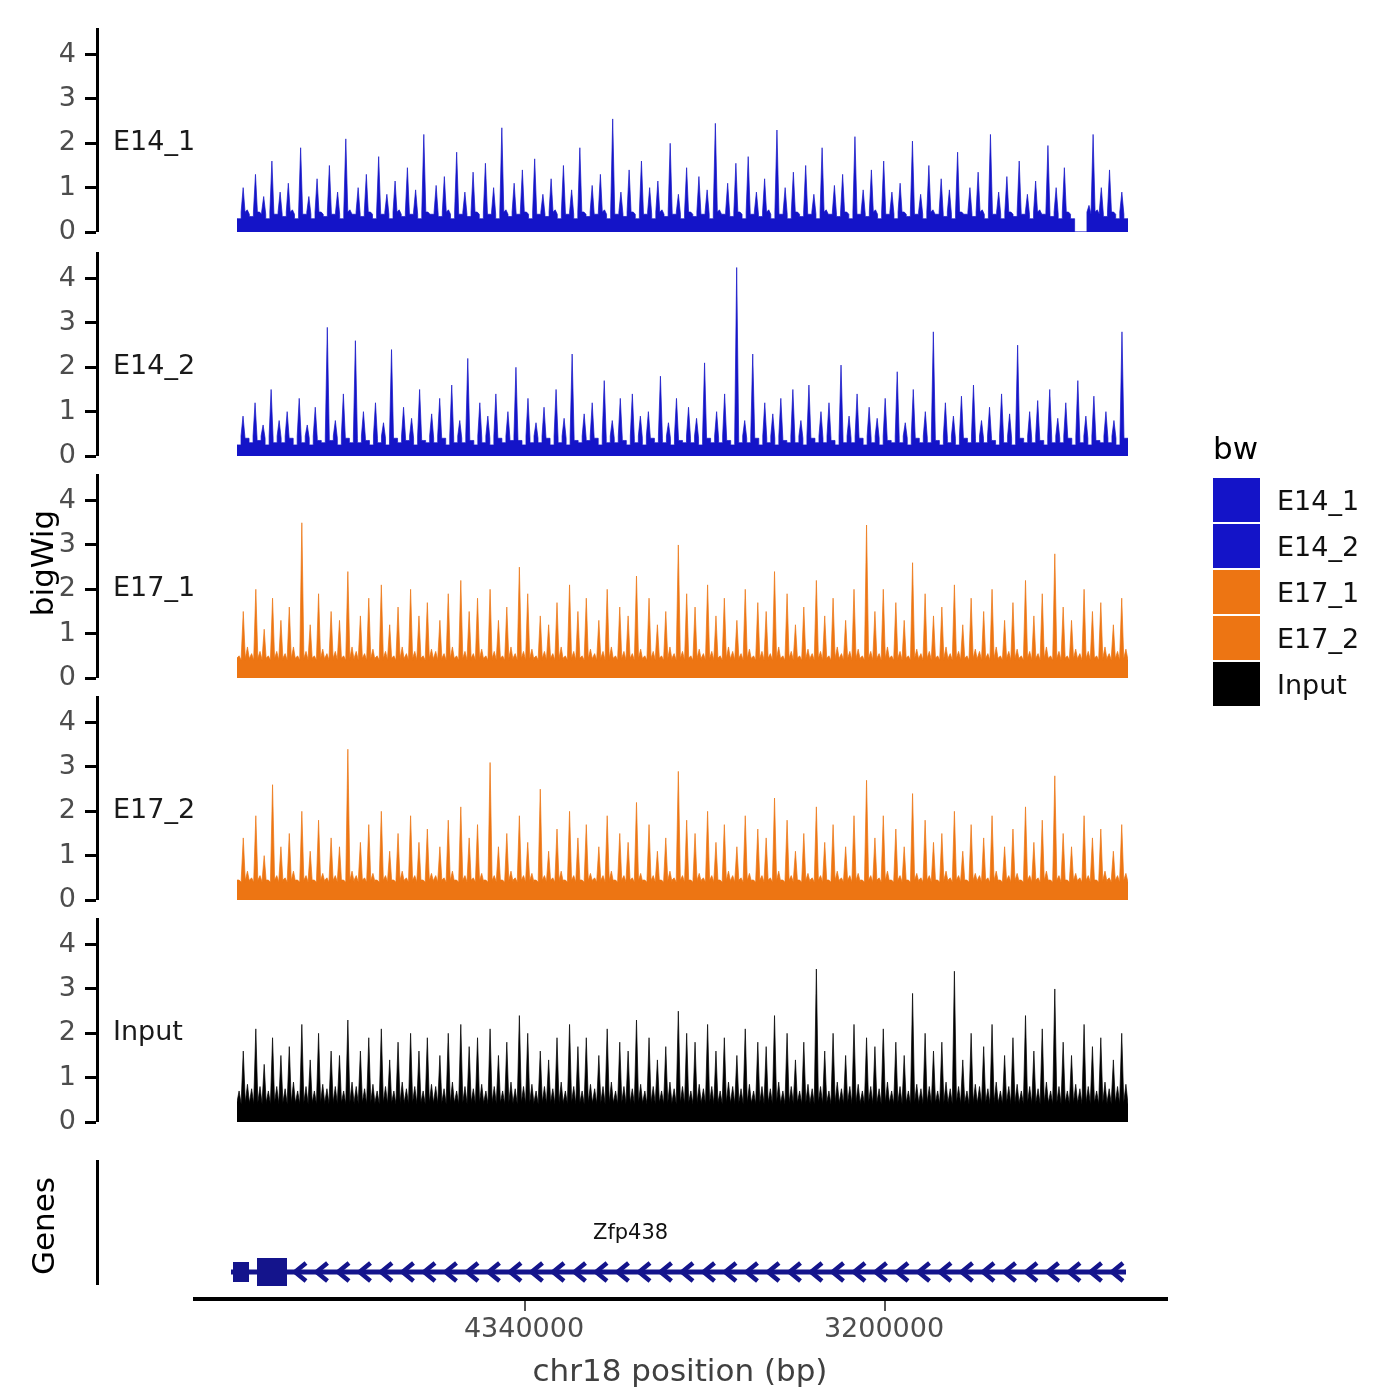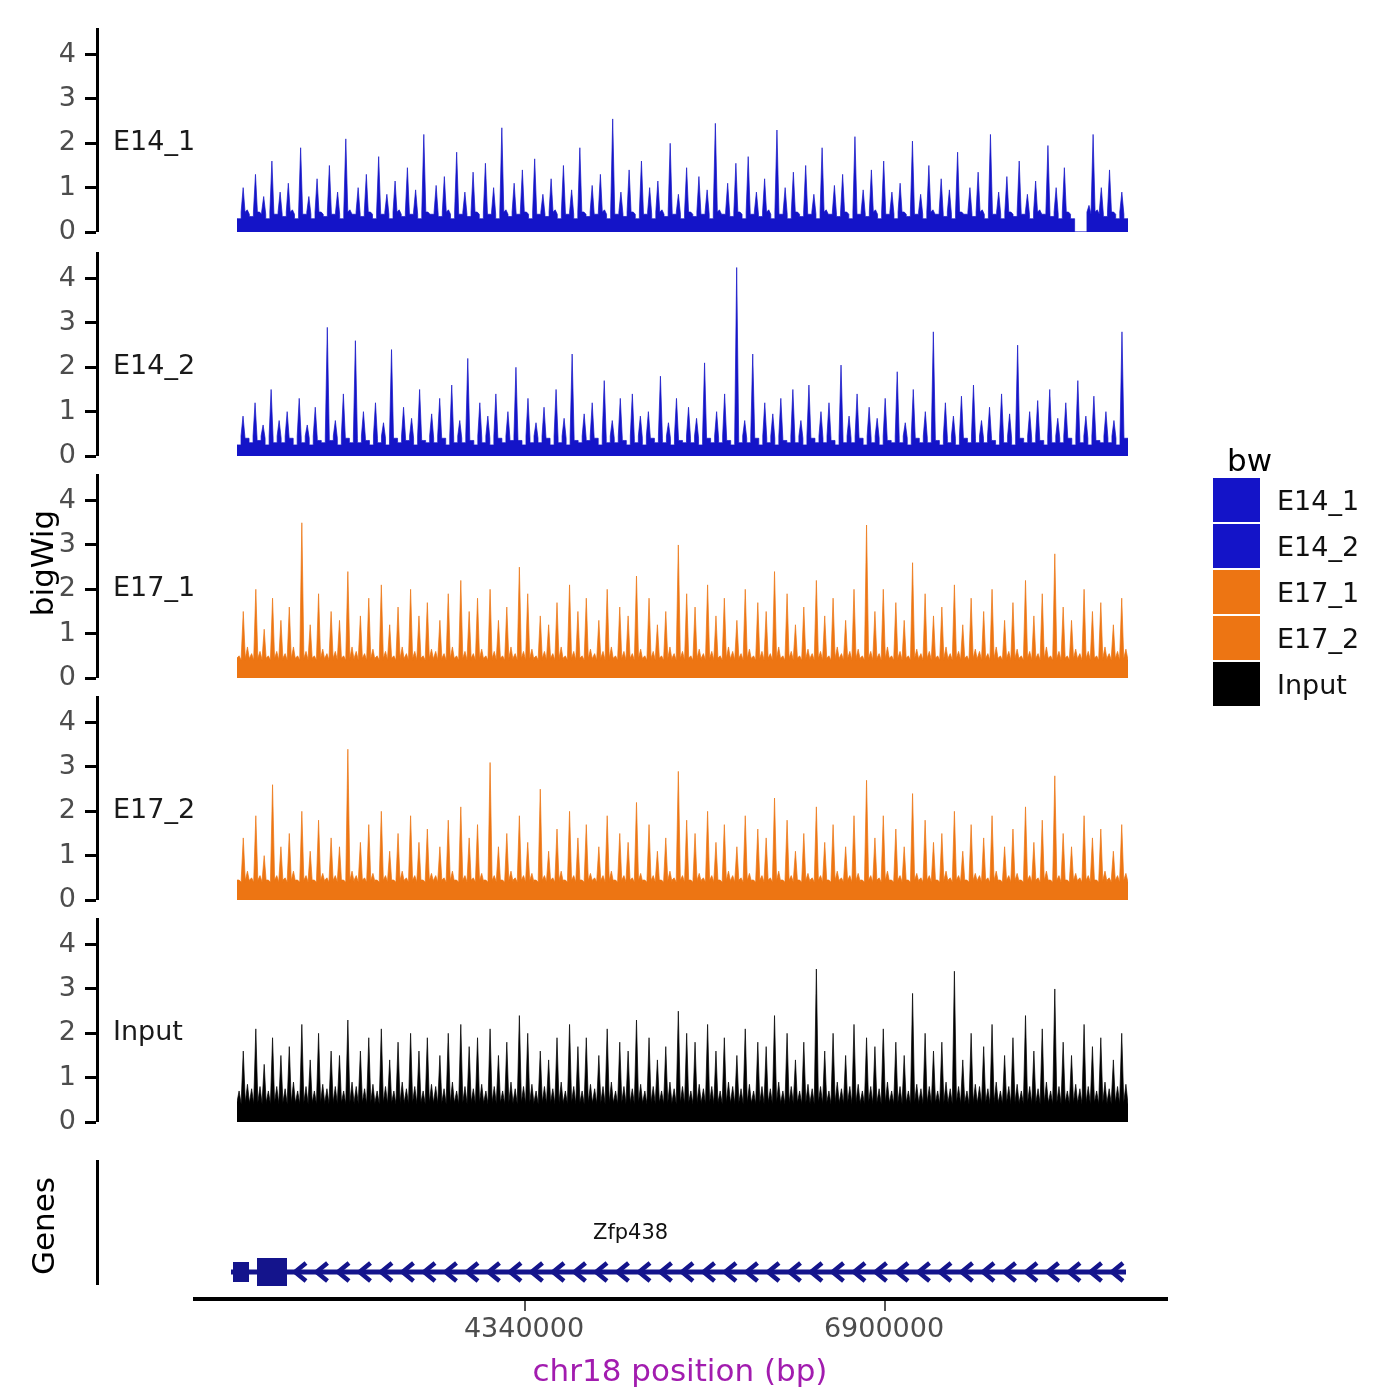--- a/index.html
+++ b/index.html
@@ -35,21 +35,21 @@
   .signal svg{display:block;}
 
   
   .genes-spine{position:absolute;width:3px;background:#000;}
   .gene-name{position:absolute;font-size:21px;color:#111;white-space:nowrap;}
 
   
   .xaxis-line{position:absolute;height:4px;background:#000;}
   .xtick{position:absolute;width:2px;height:10px;background:#555;}
   .xticklab{position:absolute;font-size:27px;color:#4d4d4d;text-align:center;white-space:nowrap;}
-  .xaxis-title{position:absolute;font-size:31px;color:#a21caf;text-align:center;white-space:nowrap;}
+  .xaxis-title{position:absolute;font-size:31px;color:#404040;text-align:center;white-space:nowrap;}
 
   
   .legend{position:absolute;}
   .legend-title{position:absolute;font-size:31px;color:#000;white-space:nowrap;}
   .legend-row{position:absolute;display:flex;align-items:center;}
   .legend-swatch{width:47px;height:44px;flex:0 0 auto;}
   .legend-label{margin-left:17px;font-size:27px;color:#111;white-space:nowrap;}
 </style>
 </head>
 <body>
@@ -210,26 +210,26 @@
         </g>
     </svg>
   </div>
 
   <div class="xaxis-line" style="left:193px;top:1297px;width:975px;"></div>
 
   <div class="xtick" style="left:524px;top:1301px;"></div>
   <div class="xtick" style="left:884px;top:1301px;"></div>
 
   <div class="xticklab" style="left:404px;top:1312px;width:240px;">4340000</div>
-  <div class="xticklab" style="left:764px;top:1312px;width:240px;">6900000</div>
+  <div class="xticklab" style="left:764px;top:1312px;width:240px;">3200000</div>
 
   <div class="xaxis-title" style="left:340px;top:1352px;width:680px;">chr18 position (bp)</div>
 
   <div class="legend" style="left:1213px;top:430px;width:180px;height:290px;">
-    <div class="legend-title" style="left:0;top:12px;margin-left:14px;">bw</div>
+    <div class="legend-title" style="left:0;top:0;">bw</div>
     <div id="legend-rows">
         <div class="legend-row" style="left: 0px; top: 48px;">
           <div class="legend-swatch" style="background: rgb(20, 20, 200);"></div>
           <div class="legend-label">E14_1</div>
         </div>
         <div class="legend-row" style="left: 0px; top: 94px;">
           <div class="legend-swatch" style="background: rgb(20, 20, 200);"></div>
           <div class="legend-label">E14_2</div>
         </div>
         <div class="legend-row" style="left: 0px; top: 140px;">

